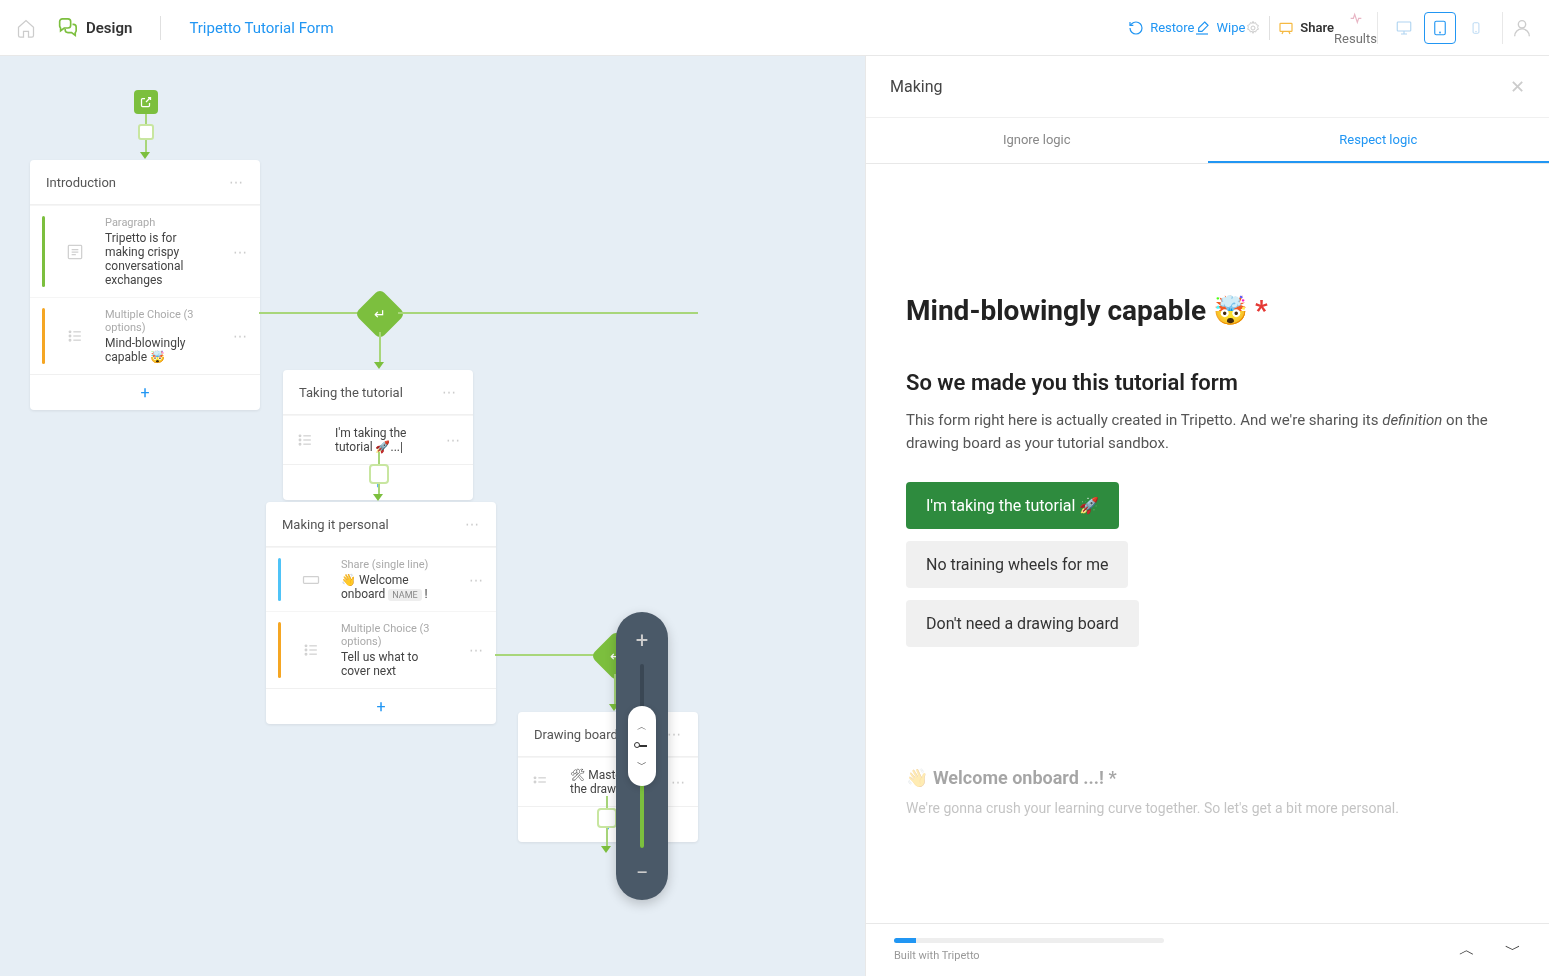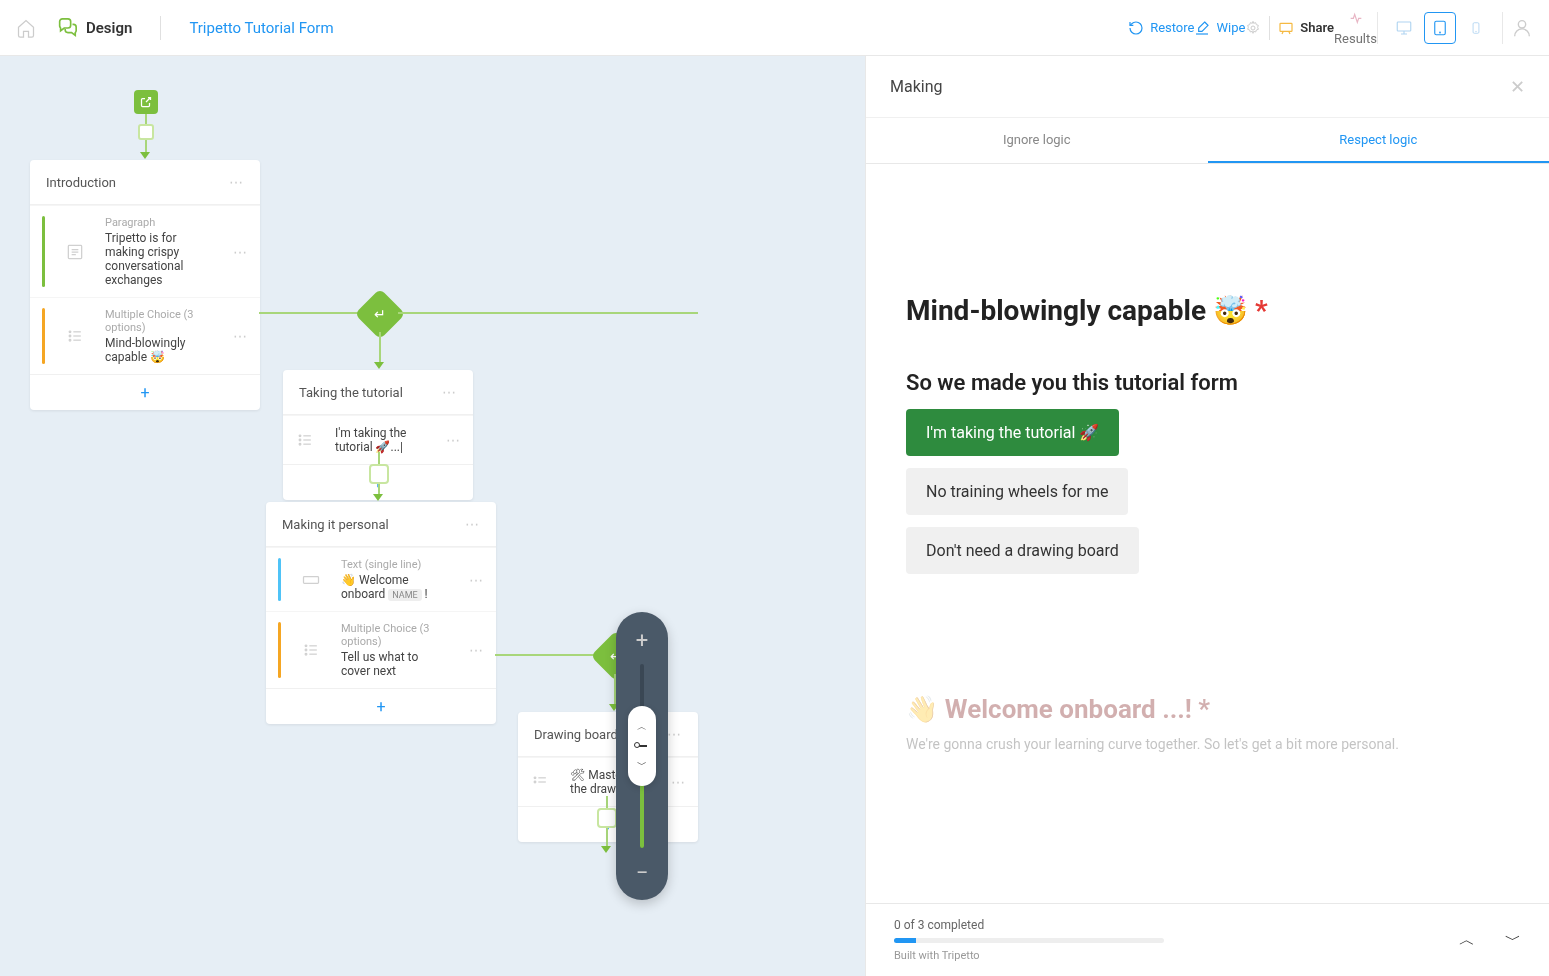--- a/index.html
+++ b/index.html
@@ -79,21 +79,21 @@
 .q-title .req { color: #e53935; }
 .q-sub { font-size: 22px; font-weight: 600; color: #222; margin-bottom: 14px; margin-top: 43px; }
 .q-desc { font-size: 15px; color: #555; line-height: 1.5; margin-bottom: 28px; }
 .q-desc em { font-style: italic; }
 .choice { display: inline-block; padding: 14px 20px; border-radius: 4px; font-size: 16px; margin-bottom: 10px; cursor: pointer; }
 .choice.selected { background: #2e8b3e; color: #fff; }
 .choice.plain { background: #f0f0f0; color: #333; }
 .choice-wrap { display: flex; flex-direction: column; align-items: flex-start; gap: 2px; }
 
 .faded-section { opacity: 0.35; margin-top: 110px; }
-.faded-title { font-size: 26px; font-weight: 700; color: #7f1d1d; }
+.faded-title { font-size: 18px; font-weight: 700; color: #000000; }
 .faded-desc { font-size: 14px; color: #555; margin-top: 10px; line-height: 1.5; }
 
 .preview-footer { border-top: 1px solid #e8e8e8; padding: 14px 28px; display: flex; align-items: center; justify-content: space-between; }
 .progress-wrap { flex: 1; }
 .progress-label { font-size: 12px; color: #666; margin-bottom: 6px; }
 .progress-bar { width: 270px; height: 5px; background: #eee; border-radius: 3px; overflow: hidden; }
 .progress-fill { width: 8%; height: 100%; background: #2196f3; }
 .progress-credit { font-size: 11px; color: #999; margin-top: 6px; }
 .nav-arrows { display: flex; gap: 30px; font-size: 16px; color: #333; }
 .nav-arrow { cursor: pointer; }
@@ -267,21 +267,21 @@
       <div class="node-header">
         <span>Making it personal</span>
         <span class="node-menu">⋯</span>
       </div>
       <div class="node-row">
         <div class="row-accent blue"></div>
         <svg class="row-icon" viewBox="0 0 24 24" fill="none" stroke="currentColor" stroke-width="1.5">
             <rect x="3" y="8" width="18" height="8" rx="1"></rect>
           </svg>
         <div class="row-body">
-          <div class="row-type">Text (single line)</div>
+          <div class="row-type">Share (single line)</div>
           <div class="row-title"><span>👋 Welcome onboard </span><span class="pill">NAME</span><span> !</span></div>
         </div>
         <span class="node-menu">⋯</span>
       </div>
       <div class="node-row">
         <div class="row-accent orange"></div>
         <svg class="row-icon" viewBox="0 0 24 24" fill="none" stroke="currentColor" stroke-width="1.5">
             <circle cx="6" cy="7" r="1"></circle>
             <path d="M10 7h9"></path>
             <circle cx="6" cy="12" r="1"></circle>
@@ -352,36 +352,38 @@
     </div>
     <div class="preview-tabs">
       <div class="preview-tab">Ignore logic</div>
       <div class="preview-tab active">Respect logic</div>
     </div>
     <div class="preview-content">
       <div class="q-title">
         <span>Mind-blowingly capable 🤯</span> <span class="req">*</span>
       </div>
       <div class="q-sub">So we made you this tutorial form</div>
+      <div class="q-desc">
+        <span>This form right here is actually created in Tripetto. And we're sharing its </span><em>definition</em><span> on the drawing board as your tutorial sandbox.</span>
+      </div>
       <div class="choice-wrap">
         <div class="choice selected">I'm taking the tutorial 🚀</div>
         <div class="choice plain">No training wheels for me</div>
         <div class="choice plain">Don't need a drawing board</div>
       </div>
 
       <div class="faded-section">
         <div class="faded-title">
           <span>👋 Welcome onboard ...! </span><span class="req">*</span>
         </div>
         <div class="faded-desc">We're gonna crush your learning curve together. So let's get a bit more personal.</div>
       </div>
     </div>
     <div class="preview-footer">
       <div class="progress-wrap">
-        <div class="progress-label">0 of 3 completed</div>
         <div class="progress-bar">
           <div class="progress-fill"></div>
         </div>
         <div class="progress-credit">Built with Tripetto</div>
       </div>
       <div class="nav-arrows">
         <span class="nav-arrow">︿</span>
         <span class="nav-arrow">﹀</span>
       </div>
     </div>

